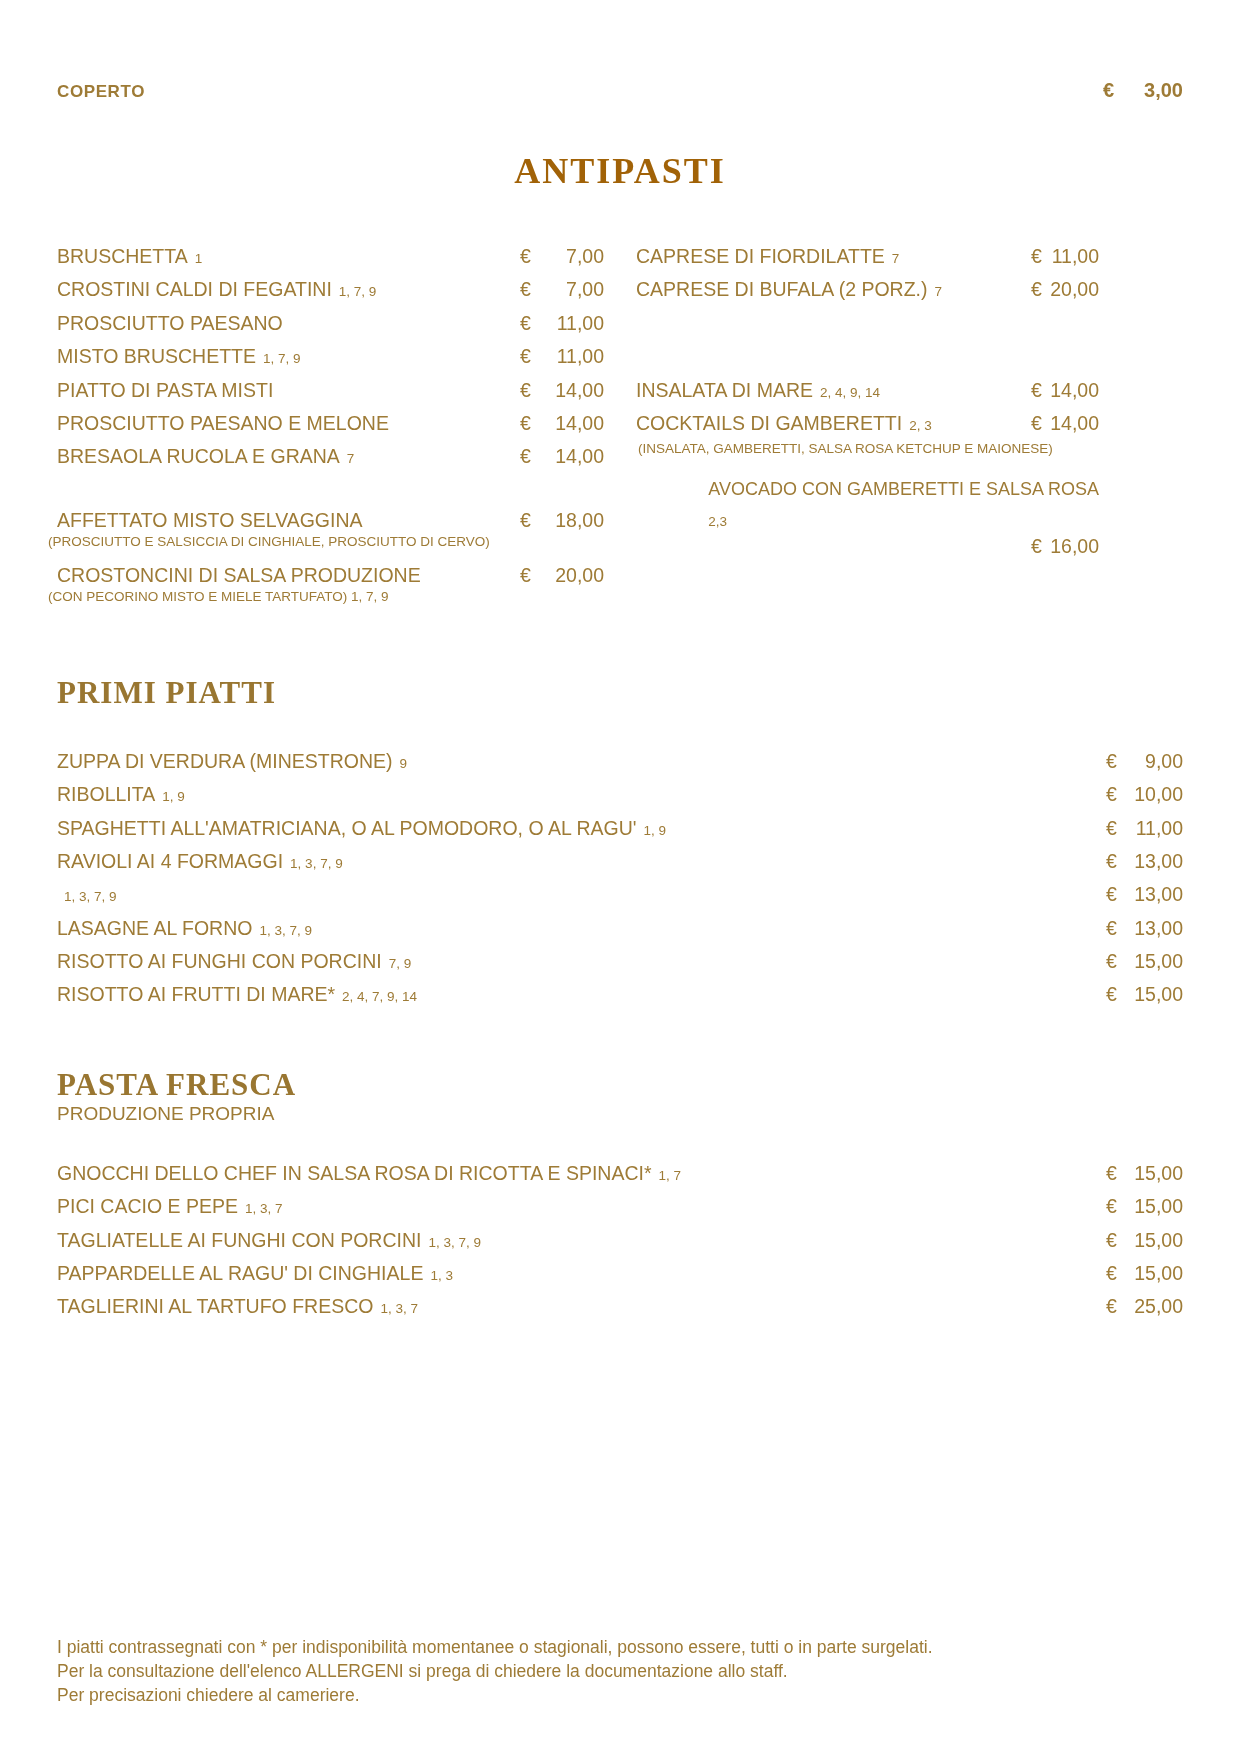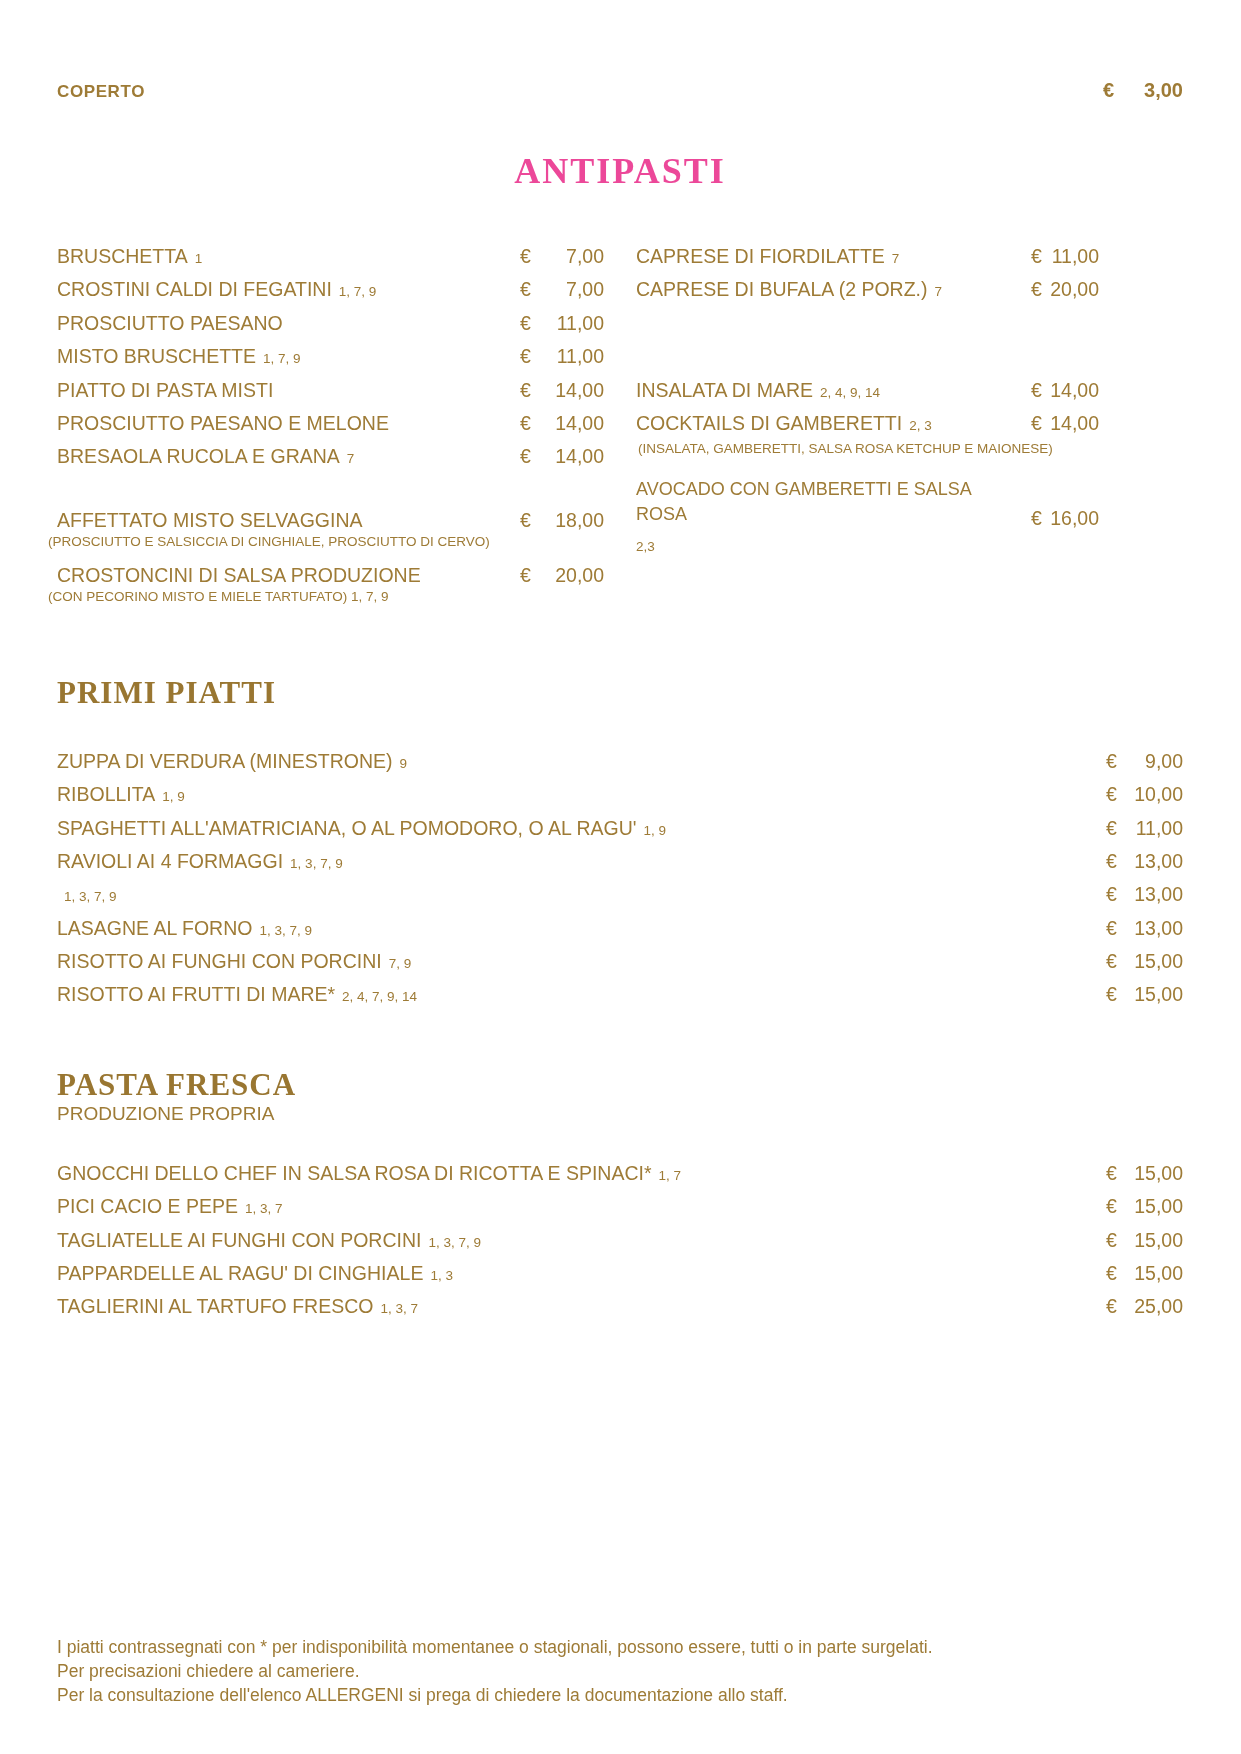--- a/index.html
+++ b/index.html
@@ -8,21 +8,21 @@
         padding:62px 58px 0 57px;background:#fff;color:#9e7b36;margin-top:16px;}
 
   
   .coperto-row{display:flex;justify-content:space-between;align-items:baseline;line-height:24px;}
   .coperto-label{font-size:17px;font-weight:bold;letter-spacing:.6px;color:#9e7b36;}
   .coperto-price{width:80px;display:flex;justify-content:space-between;
                  font-size:20px;font-weight:bold;color:#9e7b36;}
 
   
   .big-title{margin-top:47px;text-align:center;font-family:"Liberation Serif",serif;
-             font-weight:bold;font-size:36px;line-height:40px;letter-spacing:2px;color:#ec4899;}
+             font-weight:bold;font-size:36px;line-height:40px;letter-spacing:2px;color:#a16207;}
   .section-title{font-family:"Liberation Serif",serif;font-weight:bold;font-size:31px;
                  line-height:36px;letter-spacing:1px;color:#997631;}
   .section-subtitle{font-size:19px;line-height:22px;color:#9e7b36;}
 
   
   .row{display:flex;align-items:baseline;height:33.4px;line-height:33.4px;}
   .nm{font-size:19.5px;white-space:nowrap;}
   .al{font-size:13.5px;margin-left:7px;white-space:nowrap;}
   .pr{margin-left:auto;display:flex;justify-content:space-between;font-size:19.5px;flex:none;}
   .note{font-size:13.5px;line-height:15px;margin-left:-9px;}
@@ -33,21 +33,21 @@
   .col-left .pr{width:84px;}
   .col-right{width:463px;flex:none;}
   .col-right .pr{width:68px;}
   .col-right .note{margin-left:2px;}
   .spacer-a{height:67px;}
   .spacer-b{height:21px;}
   .row.compact{height:28px;line-height:28px;}
   .m-top-gap{margin-top:32px;}
   .m-top-sm{margin-top:12px;}
 
-  .row.avocado{height:auto;align-items:center;line-height:24px;}
+  .row.avocado{height:auto;align-items:flex-end;line-height:24px;flex-direction:column;}
   .avocado .nmwrap{flex:1;min-width:0;}
   .avocado .nm{font-size:18px;white-space:normal;}
   .avocado .al{display:block;margin:8px 0 0 0;}
   .avocado .pr{line-height:24px;margin-left:8px;}
 
   
   .wide .pr{width:77px;}
   .primi-title{margin-top:71px;}
   .primi-items{margin-top:34px;}
   .pasta-title{margin-top:55px;}
@@ -307,17 +307,17 @@
       <span class="al">1, 3, 7</span>
       <span class="pr">
           <span>€</span>
           <span>25,00</span>
         </span>
     </div>
   </div>
 
   <div class="footer">
     <div>I piatti contrassegnati con * per indisponibilità momentanee o stagionali, possono essere, tutti o in parte surgelati.</div>
+    <div>Per la consultazione dell'elenco ALLERGENI si prega di chiedere la documentazione allo staff.</div>
     <div>Per precisazioni chiedere al cameriere.</div>
-    <div>Per la consultazione dell'elenco ALLERGENI si prega di chiedere la documentazione allo staff.</div>
   </div>
 
 </div>
 
 </body></html>

